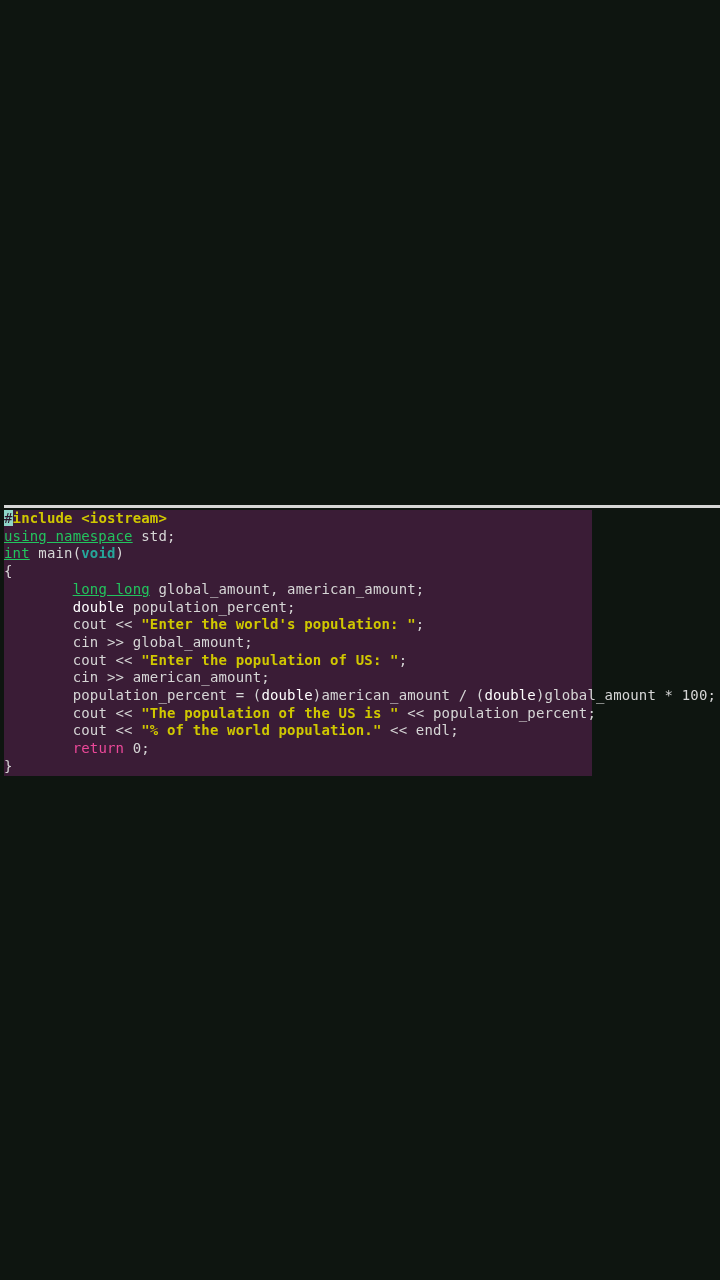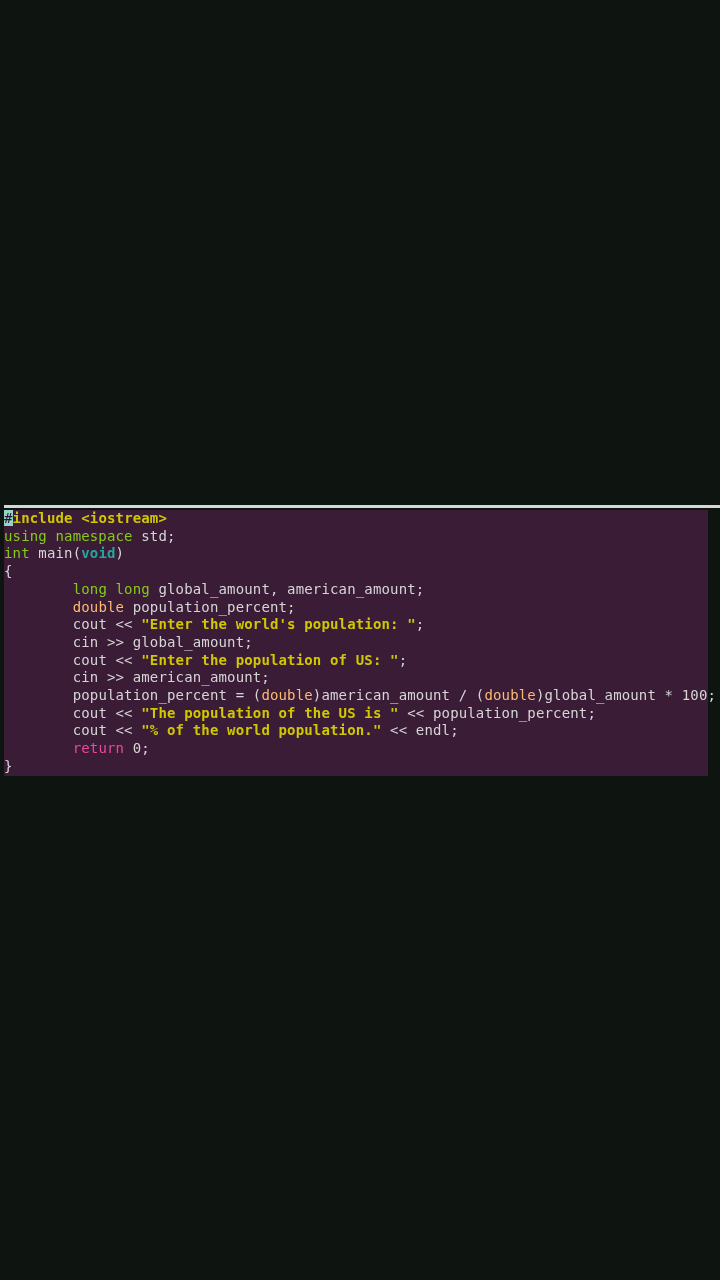--- a/index.html
+++ b/index.html
@@ -7,43 +7,43 @@
       width: 720px;
       height: 1280px;
       background: #0e1510;
       overflow: hidden;
       font-family: "DejaVu Sans Mono", "Ubuntu Mono", Consolas, monospace;
     }
     .editor {
       position: absolute;
       left: 4px;
       top: 510px;
-      width: 704px;
+      width: 588px;
       background: #3a1c36;
       color: #d6d6d6;
       font-size: 14px;
       line-height: 17.7px;
       white-space: pre;
       font-weight: 500;
       letter-spacing: 0.15px;
     }
     .bar {
       position: absolute;
       left: 4px;
       top: 505px;
       width: 716px;
       height: 3px;
       background: #d6d6d6;
     }
-    .kw   { color: #84cc16; }
+    .kw   { color: #22c55e; text-decoration: underline; }
     .inc  { color: #d0c800; font-weight: bold; }
     .str  { color: #d0c800; font-weight: bold; }
     .ret  { color: #ec4899; }
     .void { color: #26a69a; font-weight: bold; }
-    .dbl  { color: #fdba74; }
+    .dbl  { color: #ffffff; }
     .cursor {
       background: #8fd6c8;
       color: #2c1228;
     }
     .line { display: block; min-height: 17.7px; }
   </style>
 </head>
 <body>
 
 <div class="bar"></div>

